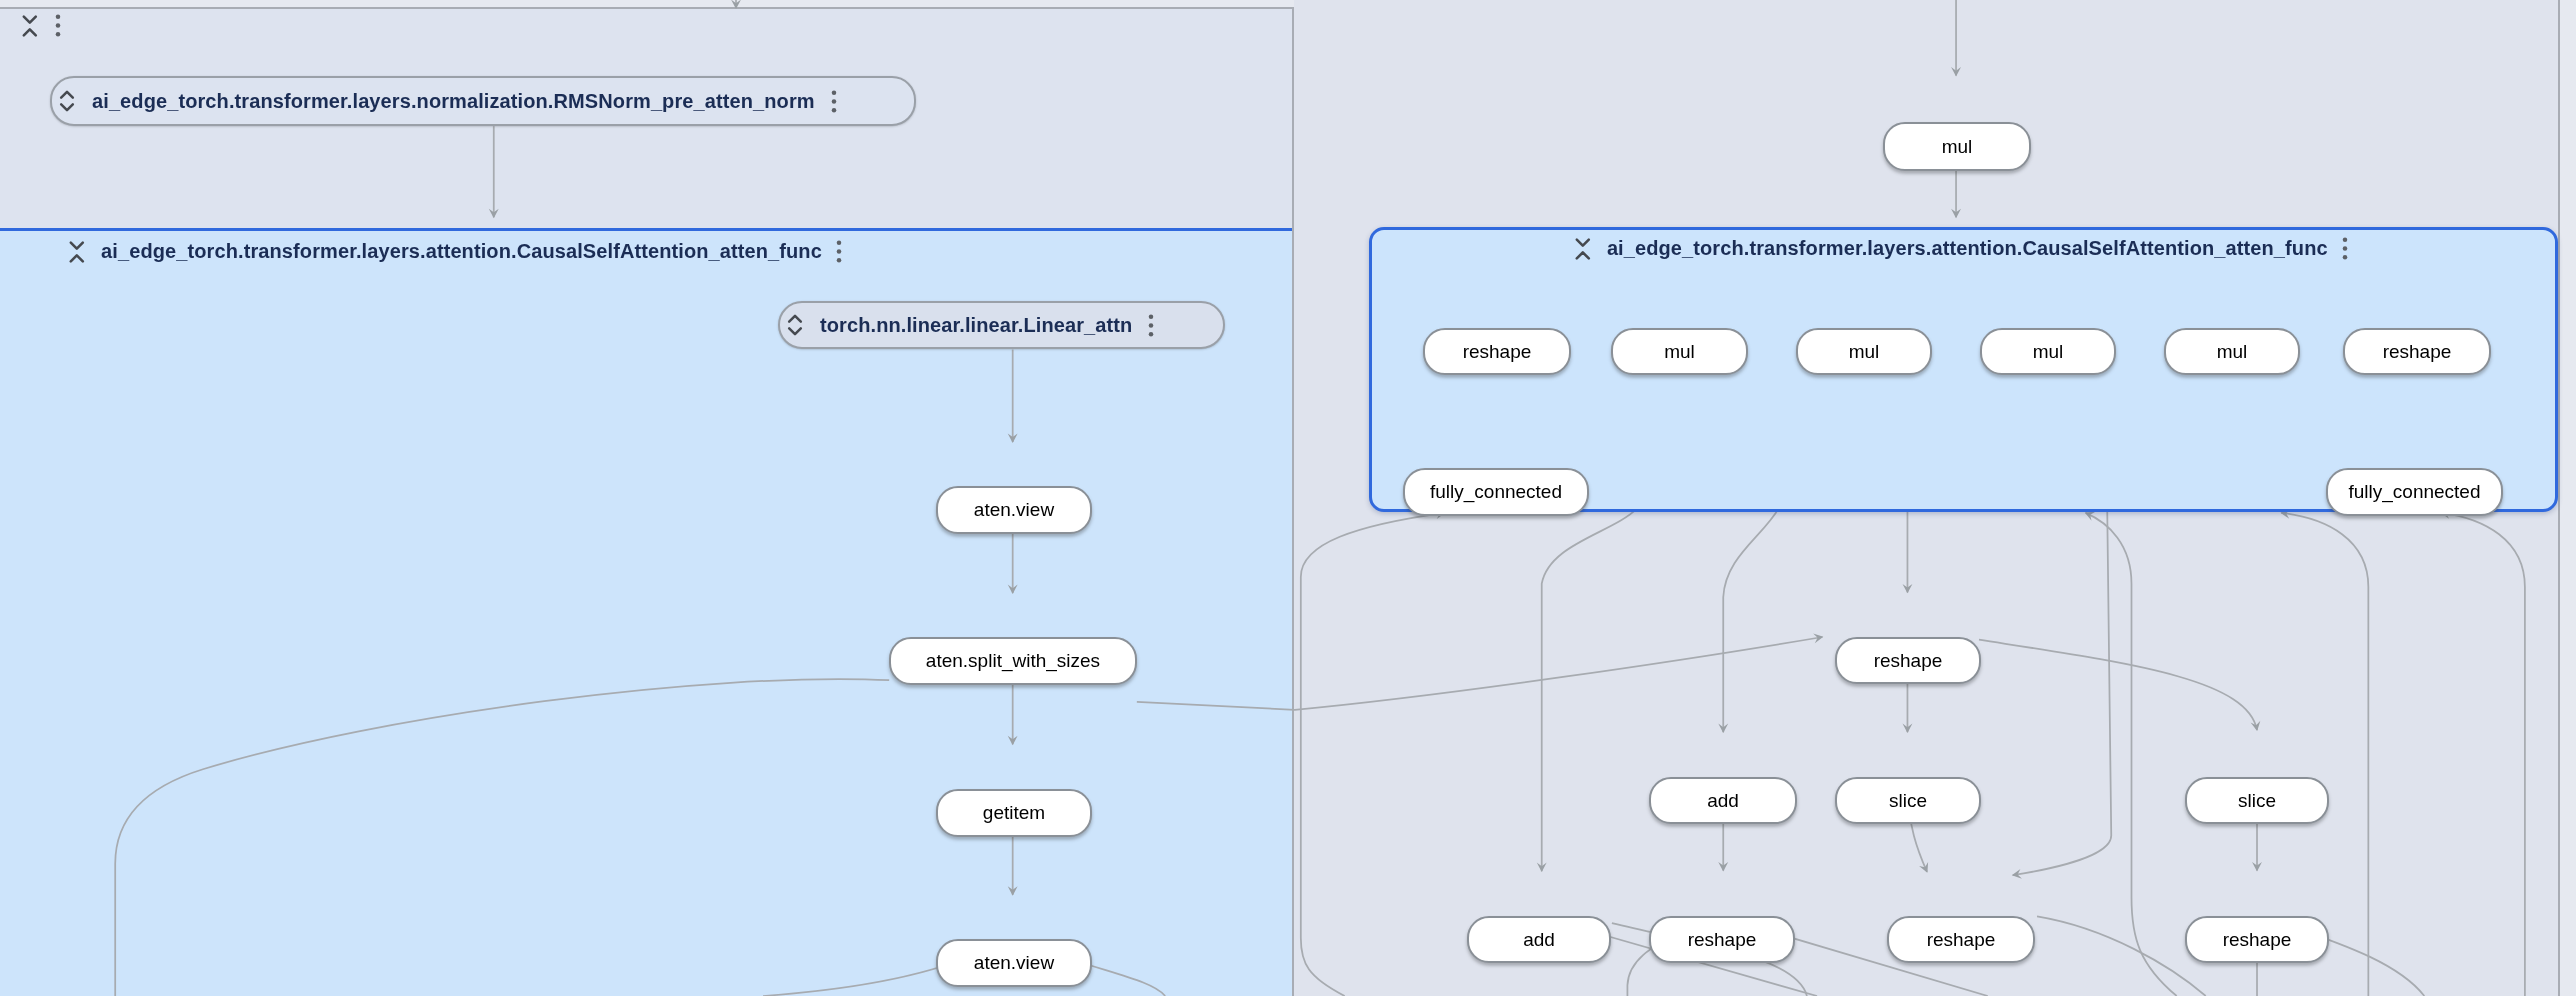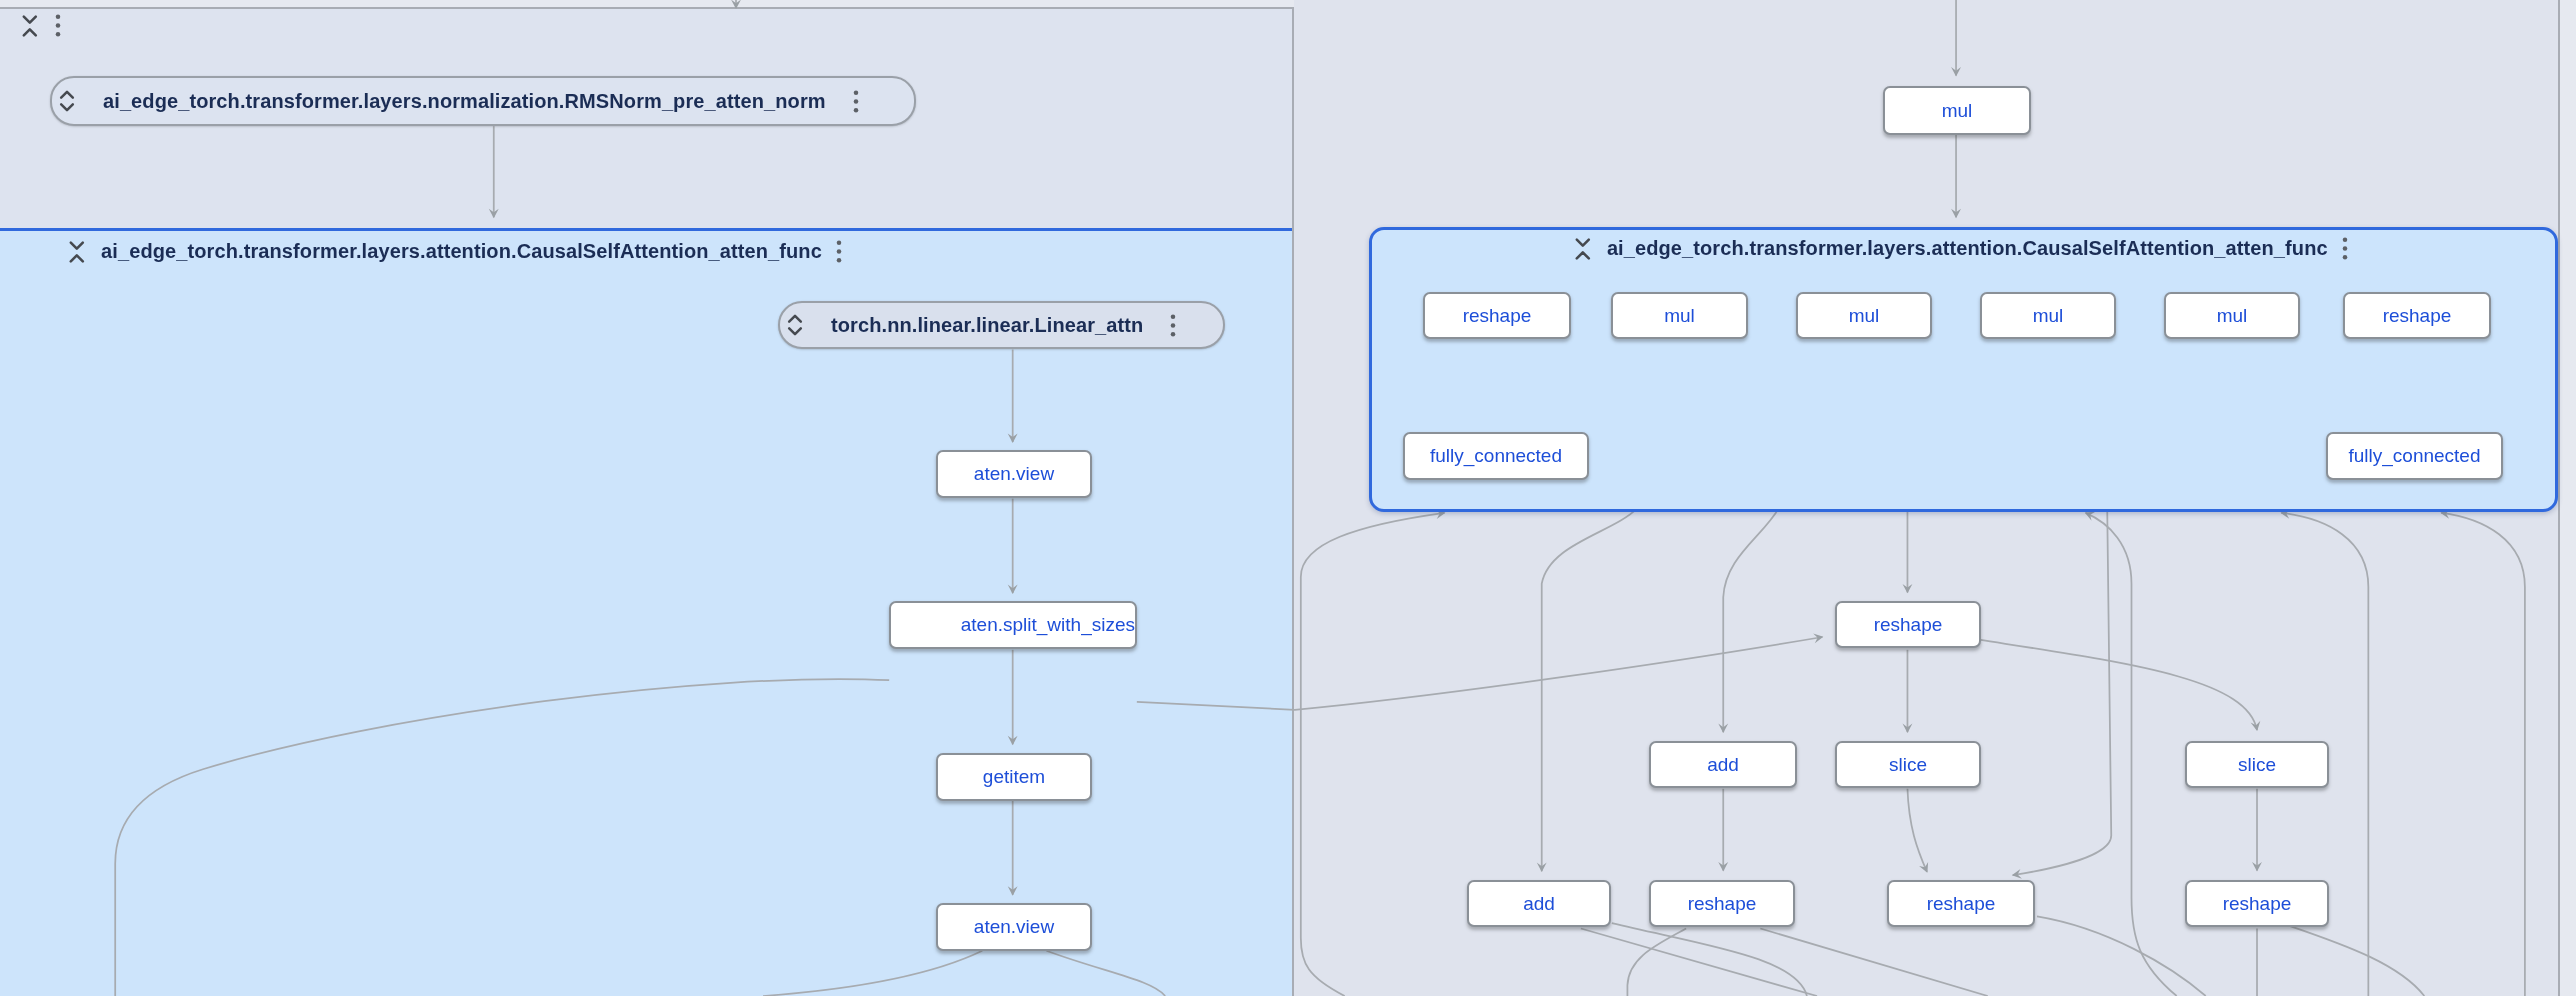--- a/index.html
+++ b/index.html
@@ -10,31 +10,32 @@
   }
   .region{position:absolute;}
   .region-a{left:0;top:6.8px;width:1292px;height:990px;background:#dde3ef;border-top:2px solid #a8acb4;}
   .region-b{left:0;top:228px;width:1292px;height:768px;background:#cde4fb;border-top:3.4px solid #3069dd;}
   .region-c{left:1294px;top:0;width:1266px;height:996px;background:#dfe3ed;}
   .vline{position:absolute;background:#a8acb4;width:2px;}
   .group-header{position:absolute;display:flex;align-items:center;gap:13.5px;white-space:nowrap;}
   .group-title{font-size:20px;font-weight:600;color:#1b2d55;letter-spacing:0.1px;}
   .icon-btn{display:flex;align-items:center;justify-content:center;}
   .pill{
-    position:absolute;display:flex;align-items:center;gap:26px;white-space:nowrap;
+    position:absolute;display:flex;align-items:center;gap:15px;white-space:nowrap;
     border:2px solid #9aa0a8;border-radius:24px;padding:0 5px;
     box-shadow:0 0.7px 2px rgba(60,64,67,.25);
   }
   .pill .group-title{font-weight:600;}
   .node{
     position:absolute;display:flex;align-items:center;justify-content:center;
-    background:#ffffff;border:2px solid #8a9097;border-radius:7px;
-    font-size:19px;color:#1d4ed8;
+    background:#ffffff;border:2px solid #8a9097;border-radius:22px;
+    font-size:19px;color:#000000;
     box-shadow:0 2.7px 3.4px rgba(60,64,67,.35);
     white-space:nowrap;
+    margin-top:36px;
   }
   .region-d{
     position:absolute;left:1369px;top:227px;width:1183px;height:279px;
     background:#cce4fc;border:3.4px solid #3069dd;border-radius:15px;
     box-shadow:0 2px 5.4px rgba(40,60,110,.25);
   }
   .d-header{position:absolute;left:1369px;top:235px;width:1183px;display:flex;align-items:center;justify-content:center;gap:13.5px;white-space:nowrap;}
   svg.edges{position:absolute;left:0;top:0;pointer-events:none;}
   .chev{stroke:#45494f;stroke-width:3;fill:none;stroke-linecap:round;stroke-linejoin:round;}
   .dots circle{fill:#5c6066;}
@@ -181,21 +182,21 @@
         <circle cx="6" cy="7" r="3.4"></circle>
         <circle cx="6" cy="20" r="3.4"></circle>
         <circle cx="6" cy="33" r="3.4"></circle>
       </svg>
   </span>
 </div>
 
 <div class="node" style="left:936px;top:450px;width:152px;height:44px;">
     <span>aten.view</span>
   </div>
-<div class="node" style="left:889px;top:601px;width:244px;height:44px;justify-content:flex-end;">
+<div class="node" style="left:889px;top:601px;width:244px;height:44px;">
     <span>aten.split_with_sizes</span>
   </div>
 <div class="node" style="left:936px;top:753px;width:152px;height:44px;">
     <span>getitem</span>
   </div>
 <div class="node" style="left:936px;top:903px;width:152px;height:44px;">
     <span>aten.view</span>
   </div>
 
 <div class="node" style="left:1883px;top:86px;width:144px;height:45px;">

